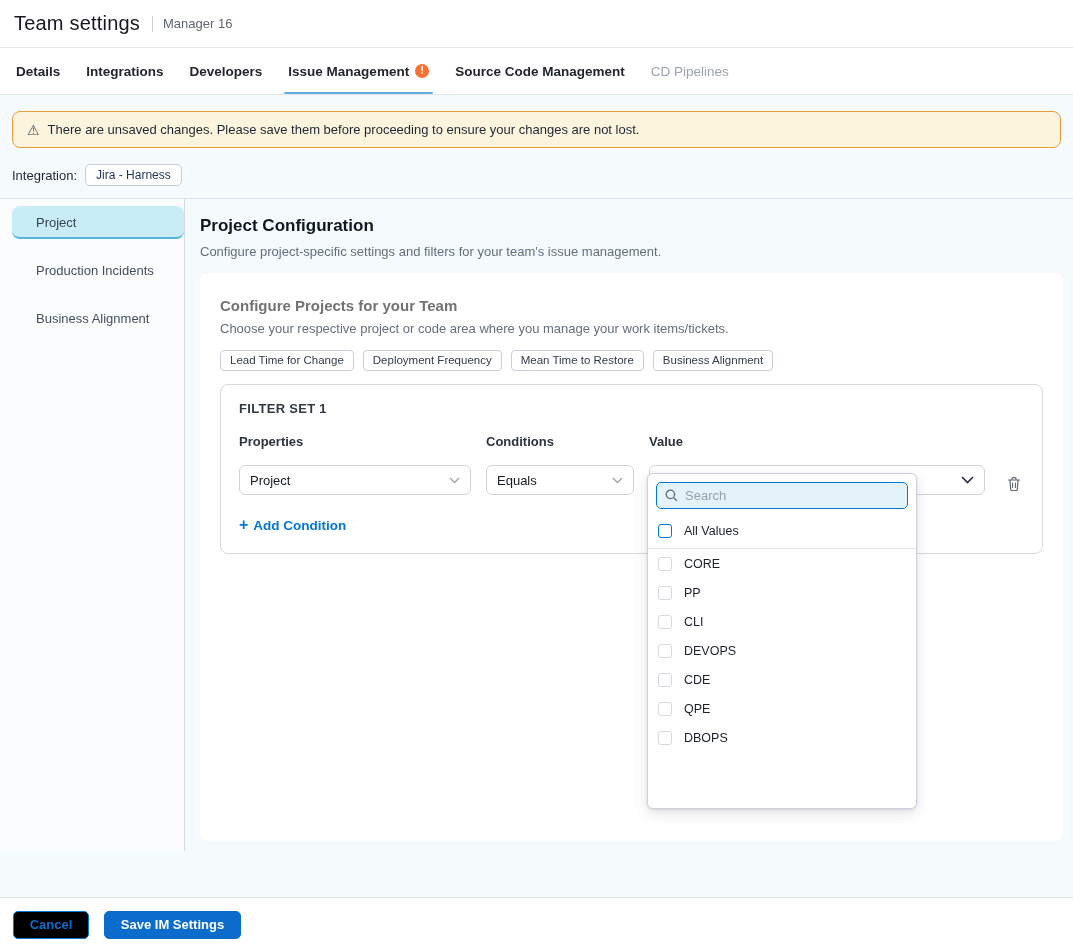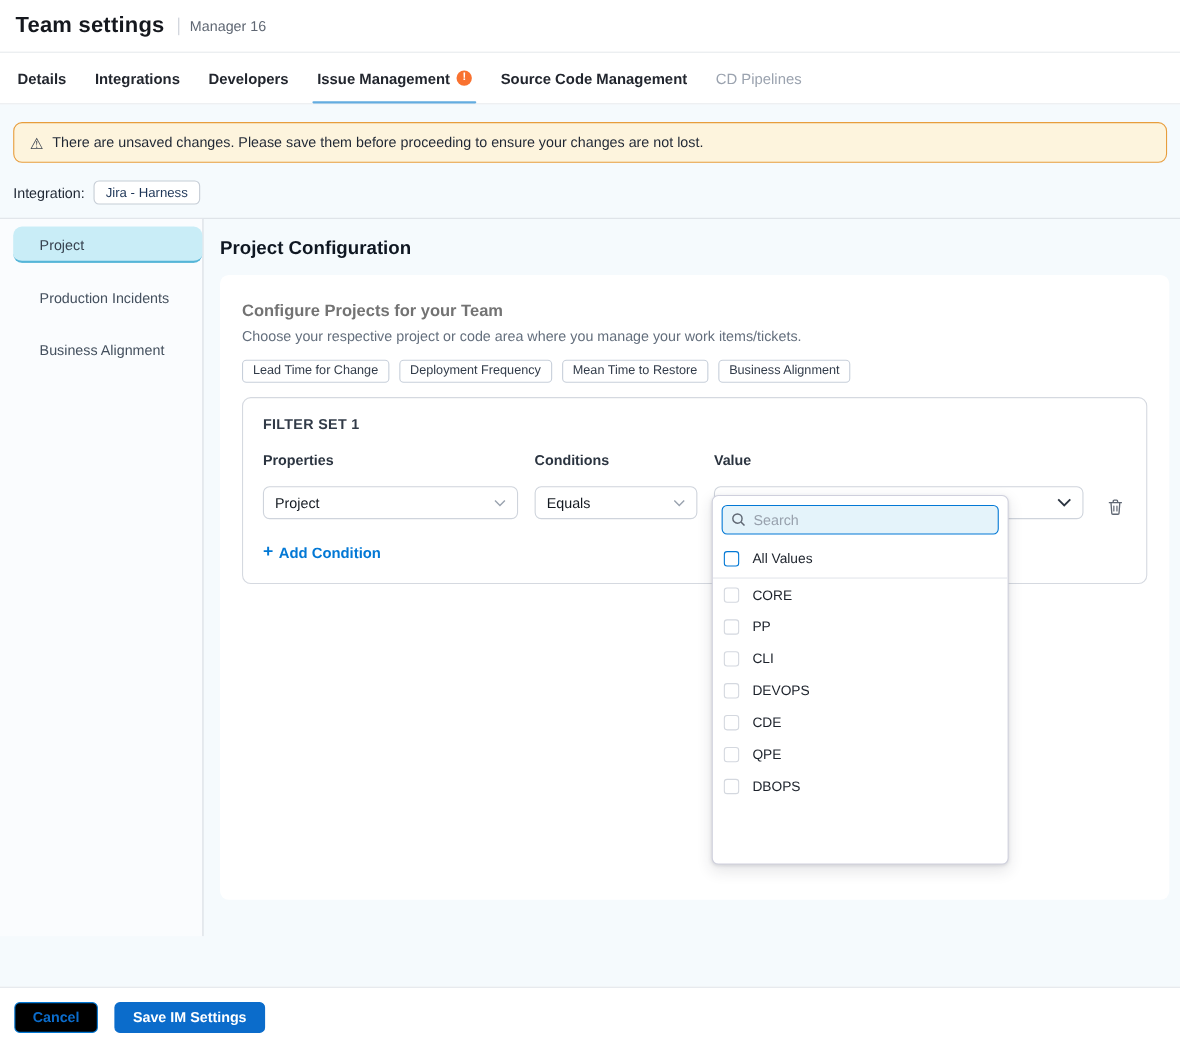--- a/index.html
+++ b/index.html
@@ -6,21 +6,21 @@
   html, body { width: 1073px; }
   body {
     font-family: "Liberation Sans", "DejaVu Sans", sans-serif;
     background: #ffffff;
     color: #1f2430;
   }
   .page { width: 1073px; height: 951px; display: flex; flex-direction: column; overflow: hidden; background: #fff; }
 
   
   .header { height: 48px; background: #fff; display: flex; align-items: center; padding-left: 14px; border-bottom: 1px solid #e3e6ea; flex: 0 0 auto; }
-  .header .title { font-size: 20px; font-weight: bold; color: #15181e; letter-spacing: .2px; }
+  .header .title { font-size: 20px; font-weight: normal; color: #15181e; letter-spacing: .2px; }
   .header .sep { width: 1px; height: 16px; background: #c9ced6; margin: 0 10px 0 12px; }
   .header .subtitle { font-size: 13px; color: #5f6773; }
 
   
   .tabs { height: 47px; background: #fff; display: flex; align-items: stretch; padding-left: 16px; border-bottom: 1px solid #e3e6ea; flex: 0 0 auto; }
   .tab { position: relative; display: flex; align-items: center; gap: 6px; font-size: 13.5px; font-weight: bold; color: #22262e; margin-right: 26px; cursor: pointer; white-space: nowrap; }
   .tab.active::after { content: ""; position: absolute; left: -4px; right: -4px; bottom: 0; height: 2px; background: #63ace0; border-radius: 1px; }
   .tab.disabled { color: #9ba3af; font-weight: normal; }
   .tab-badge { width: 14px; height: 14px; border-radius: 50%; background: #f97230; color: #fff; font-size: 10px; font-weight: bold; display: inline-flex; align-items: center; justify-content: center; line-height: 1; }
 
@@ -139,20 +139,21 @@
     <div class="split">
 
       <div class="sidebar">
         <div class="side-item active">Project</div>
         <div class="side-item">Production Incidents</div>
         <div class="side-item">Business Alignment</div>
       </div>
 
       <div class="main">
         <div class="main-title">Project Configuration</div>
+        <div class="main-subtitle">Configure project-specific settings and filters for your team's issue management.</div>
 
         <div class="card">
           <div class="card-title">Configure Projects for your Team</div>
           <div class="card-subtitle">Choose your respective project or code area where you manage your work items/tickets.</div>
 
           <div class="chip-row">
             <span class="metric-chip">Lead Time for Change</span>
             <span class="metric-chip">Deployment Frequency</span>
             <span class="metric-chip">Mean Time to Restore</span>
             <span class="metric-chip">Business Alignment</span>

